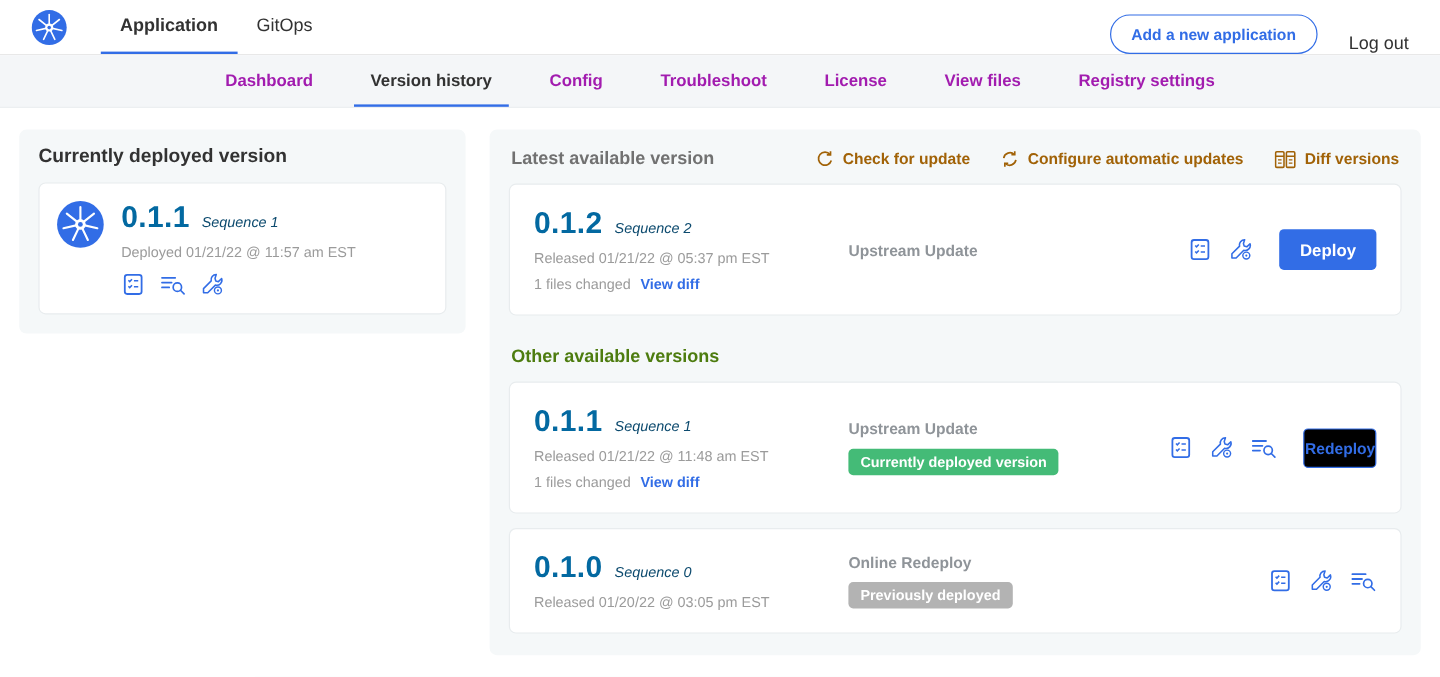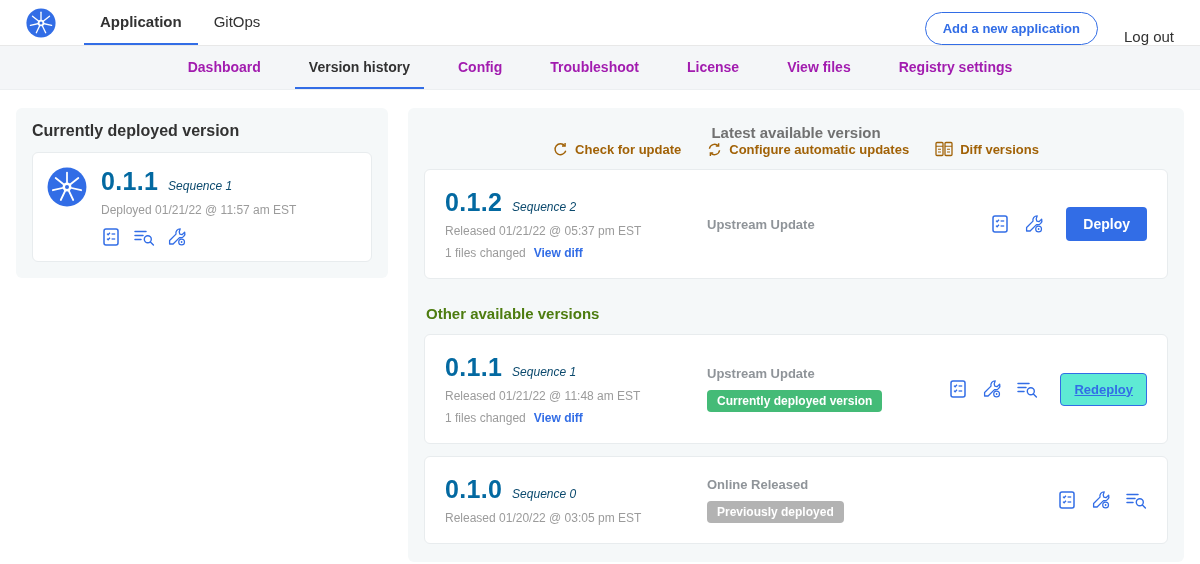--- a/index.html
+++ b/index.html
@@ -73,21 +73,21 @@
   .seq { font-size: 12px; color: #0c4a6e; font-weight: 500; font-style: italic; }
   .released { font-size: 12px; color: #9b9b9b; margin-top: 7px; font-weight: 500; }
   .icon-row { display: flex; gap: 12px; margin-top: 10px; align-items: center; }
   .icon-btn { color: #326de6; cursor: pointer; display: inline-flex; }
 
   .right-panel {
     flex: 1;
     background: #f5f8f9; border-radius: 6px;
     padding: 14px 16px 18px;
   }
-  .rp-header { display: flex; align-items: center; justify-content: space-between; padding: 2px 2px 0; flex-direction: column; }
+  .rp-header { display: flex; align-items: center; justify-content: space-between; padding: 2px 2px 0; }
   .rp-title { font-size: 15px; font-weight: 700; color: #717171; }
   .rp-actions { display: flex; gap: 26px; }
   .action-link { display: flex; align-items: center; gap: 7px; color: #a16207; font-size: 13px; font-weight: 700; cursor: pointer; }
 
   .version-card {
     margin-top: 12px;
     background: #fff; border: 1px solid #e8ecee; border-radius: 6px;
     padding: 18px 20px;
     display: flex; align-items: center;
   }
@@ -101,23 +101,23 @@
   }
   .badge.green { background: #44bb77; }
   .badge.gray  { background: #b3b3b3; }
   .vc-right { display: flex; align-items: center; gap: 14px; }
   .deploy-btn {
     background: #326de6; color: #fff; border: none; border-radius: 4px;
     padding: 9px 17px; font-size: 14px; font-weight: 700;
     font-family: inherit; cursor: pointer; margin-left: 8px;
   }
   .redeploy-btn {
-    background: #5eead4; color: #326de6; border: 1px solid #326de6; border-radius: 4px;
-    padding: 8px 13px; font-size: 13px; font-weight: 700;
-    font-family: inherit; cursor: pointer; margin-left: 8px; text-decoration: underline;
+    background: #000000; color: #326de6; border: 1px solid #326de6; border-radius: 4px;
+    padding: 8px 0; font-size: 13px; font-weight: 700;
+    font-family: inherit; cursor: pointer; margin-left: 8px;
   }
   .other-title { margin-top: 26px; font-size: 15px; font-weight: 700; color: #4d7c0f; padding-left: 2px; }
   .files-row { display: flex; gap: 8px; margin-top: 8px; font-size: 12px; align-items: baseline; }
   .files-label { color: #9b9b9b; font-weight: 500; }
   .view-diff { color: #326de6; font-weight: 700; cursor: pointer; }
 </style>
 </head>
 <body>
 
 <svg width="0" height="0" style="position:absolute" aria-hidden="true">
@@ -334,21 +334,21 @@
 
     <div class="version-card">
       <div class="vc-left">
         <div class="version-line">
           <span class="version-big">0.1.0</span>
           <span class="seq">Sequence 0</span>
         </div>
         <div class="released">Released 01/20/22 @ 03:05 pm EST</div>
       </div>
       <div class="vc-mid">
-        <div class="source">Online Released</div>
+        <div class="source">Online Redeploy</div>
         <div class="badge gray">Previously deployed</div>
       </div>
       <div class="vc-right">
         <span class="icon-btn">
             <svg class="svgicon" width="20" height="20">
               <use href="#i-notes"></use>
             </svg>
           </span>
         <span class="icon-btn">
             <svg class="svgicon" width="20" height="20">

